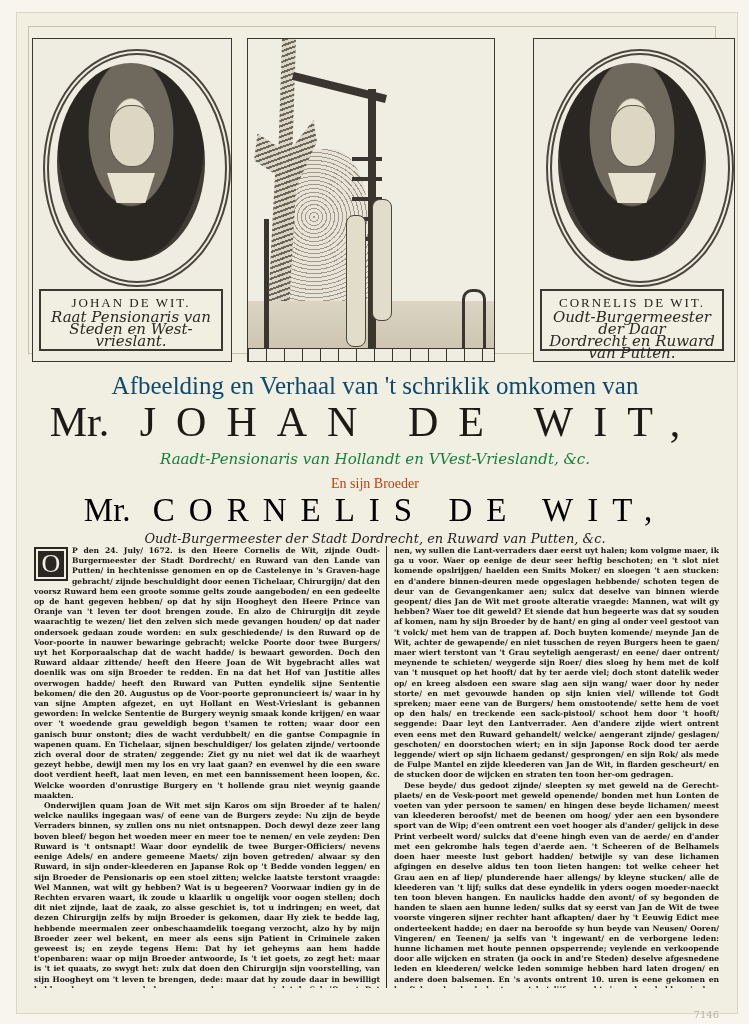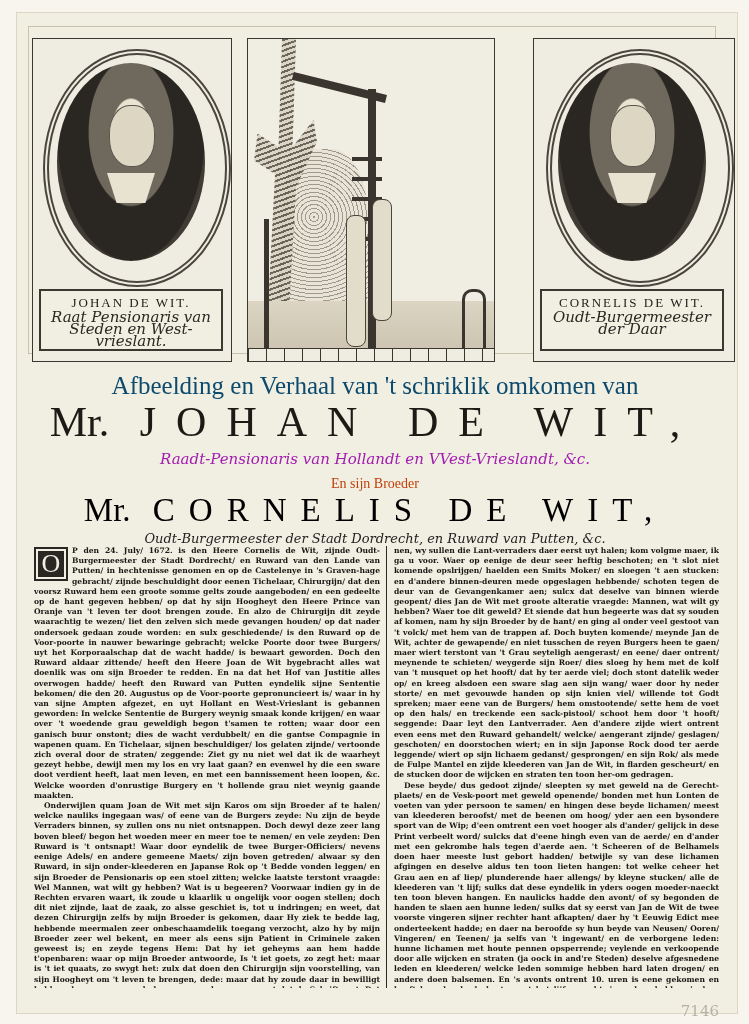--- a/index.html
+++ b/index.html
@@ -76,41 +76,41 @@
   .arch { position: absolute; right: 8px; top: 250px; width: 18px; height: 64px; border: 3px solid #3a352e; border-bottom: none; border-radius: 10px 10px 0 0; }
   .ground { position: absolute; left: 0; right: 0; bottom: 0; height: 60px; background: linear-gradient(#dcd5c3, #c9c1ad); }
   .paving { position: absolute; left: 0; right: 0; bottom: 0; height: 12px;
     background: repeating-linear-gradient(90deg, #3a352e 0 1px, #efece1 1px 18px); border-top: 1px solid #3a352e; }
 
   
   .header { position: absolute; left: 30px; width: 690px; text-align: center; }
   .h1 { top: 372px; font-family: "Liberation Serif", serif; font-size: 25px; color: #0c4a6e; }
   .h2 { top: 398px; font-family: "Liberation Serif", serif; font-size: 42px; letter-spacing: 20px; color: #1d1a16; }
   .h2 .mr, .h4 .mr { letter-spacing: 0; }
-  .h3 { top: 450px; font-family: "DejaVu Serif", serif; font-style: italic; font-size: 15px; color: #a21caf; }
+  .h3 { top: 450px; font-family: "DejaVu Serif", serif; font-style: italic; font-size: 15px; color: #15803d; }
   .h3b { top: 476px; font-family: "Liberation Serif", serif; font-size: 14px; color: #c2410c; }
   .h4 { top: 492px; font-family: Liberation Serif, serif; font-size: 33px; letter-spacing: 14px; color: #000000; }
   .h5 { top: 531px; font-family: "DejaVu Serif", serif; font-style: italic; font-size: 13px; color: #222; }
 
   
   .col {
     position: absolute; top: 546px; height: 442px; overflow: hidden;
     font-family: "DejaVu Serif", serif; font-size: 7.6px; line-height: 10.2px; text-align: justify;
     color: #1a1814; font-weight: bold;
   }
   .col.left { left: 34px; width: 346px; padding-right: 6px; border-right: 1px solid #2b2823; }
   .col.right { left: 394px; width: 325px; }
   .col p { margin: 0; text-indent: 10px; }
   .col p.first { text-indent: 0; }
   .dropcap {
     float: left; width: 30px; height: 30px; margin: 1px 4px 0 0; background: #2a2621; color: #f1eee2;
     font-family: "Liberation Serif", serif; font-size: 26px; line-height: 30px; text-align: center; font-weight: normal;
     border: 2px solid #2a2621; box-shadow: inset 0 0 0 2px #f1eee2;
   }
-  .footer-mark { position: absolute; right: 30px; bottom: 4px; font-size: 15px; color: #b8b2a4; }
+  .footer-mark { position: absolute; right: 30px; bottom: 4px; font-size: 10px; color: #b8b2a4; }
 </style>
 </head>
 <body>
 
 <div class="sheet"></div>
 <div class="plate"></div>
 
 <div class="panel left">
   <div class="wreath"></div>
   <div class="portrait">
@@ -145,20 +145,21 @@
 
 <div class="panel right">
   <div class="wreath"></div>
   <div class="portrait">
     <div class="face"></div>
     <div class="collar"></div>
   </div>
   <div class="cartouche">
     <div class="name">CORNELIS DE WIT.</div>
     <div class="title">Oudt-Burgermeester der Daar</div>
+    <div class="title">Dordrecht en Ruward van Putten.</div>
   </div>
 </div>
 
 <div class="header h1">Afbeelding en Verhaal van 't schriklik omkomen van</div>
 <div class="header h2">
   <span class="mr">Mr.</span>
   <span>JOHAN DE WIT,</span>
 </div>
 <div class="header h3">Raadt-Pensionaris van Hollandt en VVest-Vrieslandt, &amp;c.</div>
 <div class="header h3b">En sijn Broeder</div>

